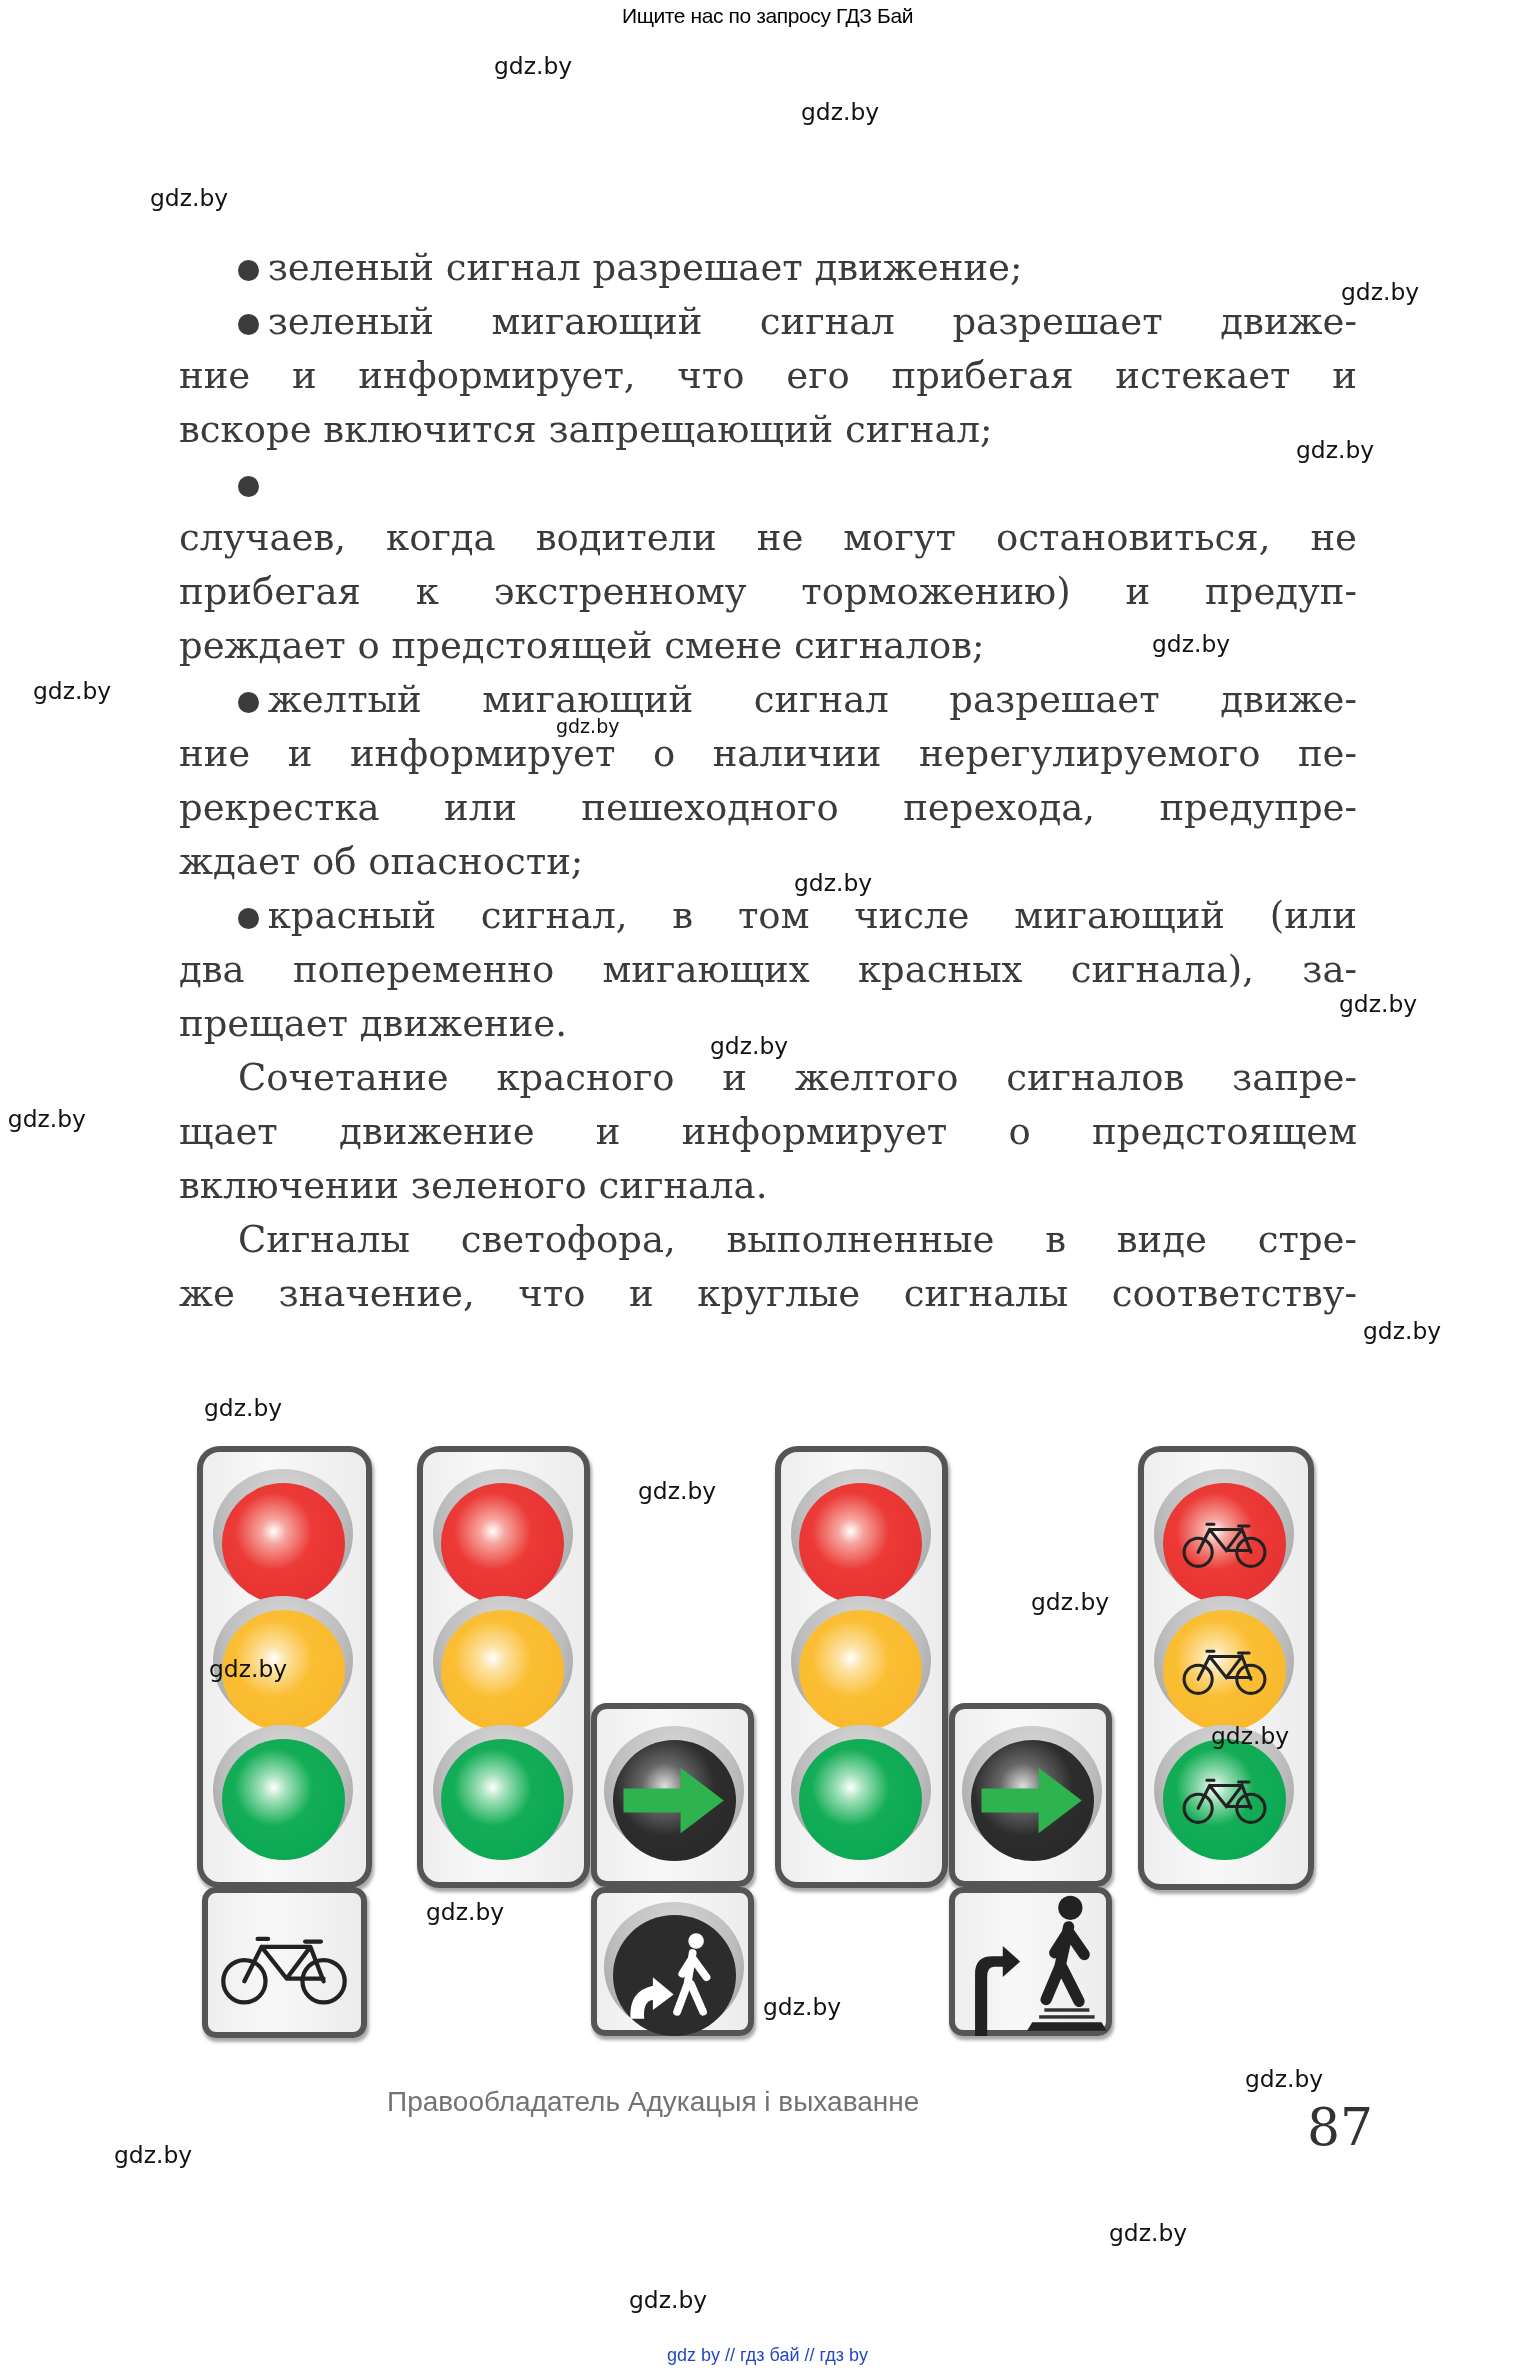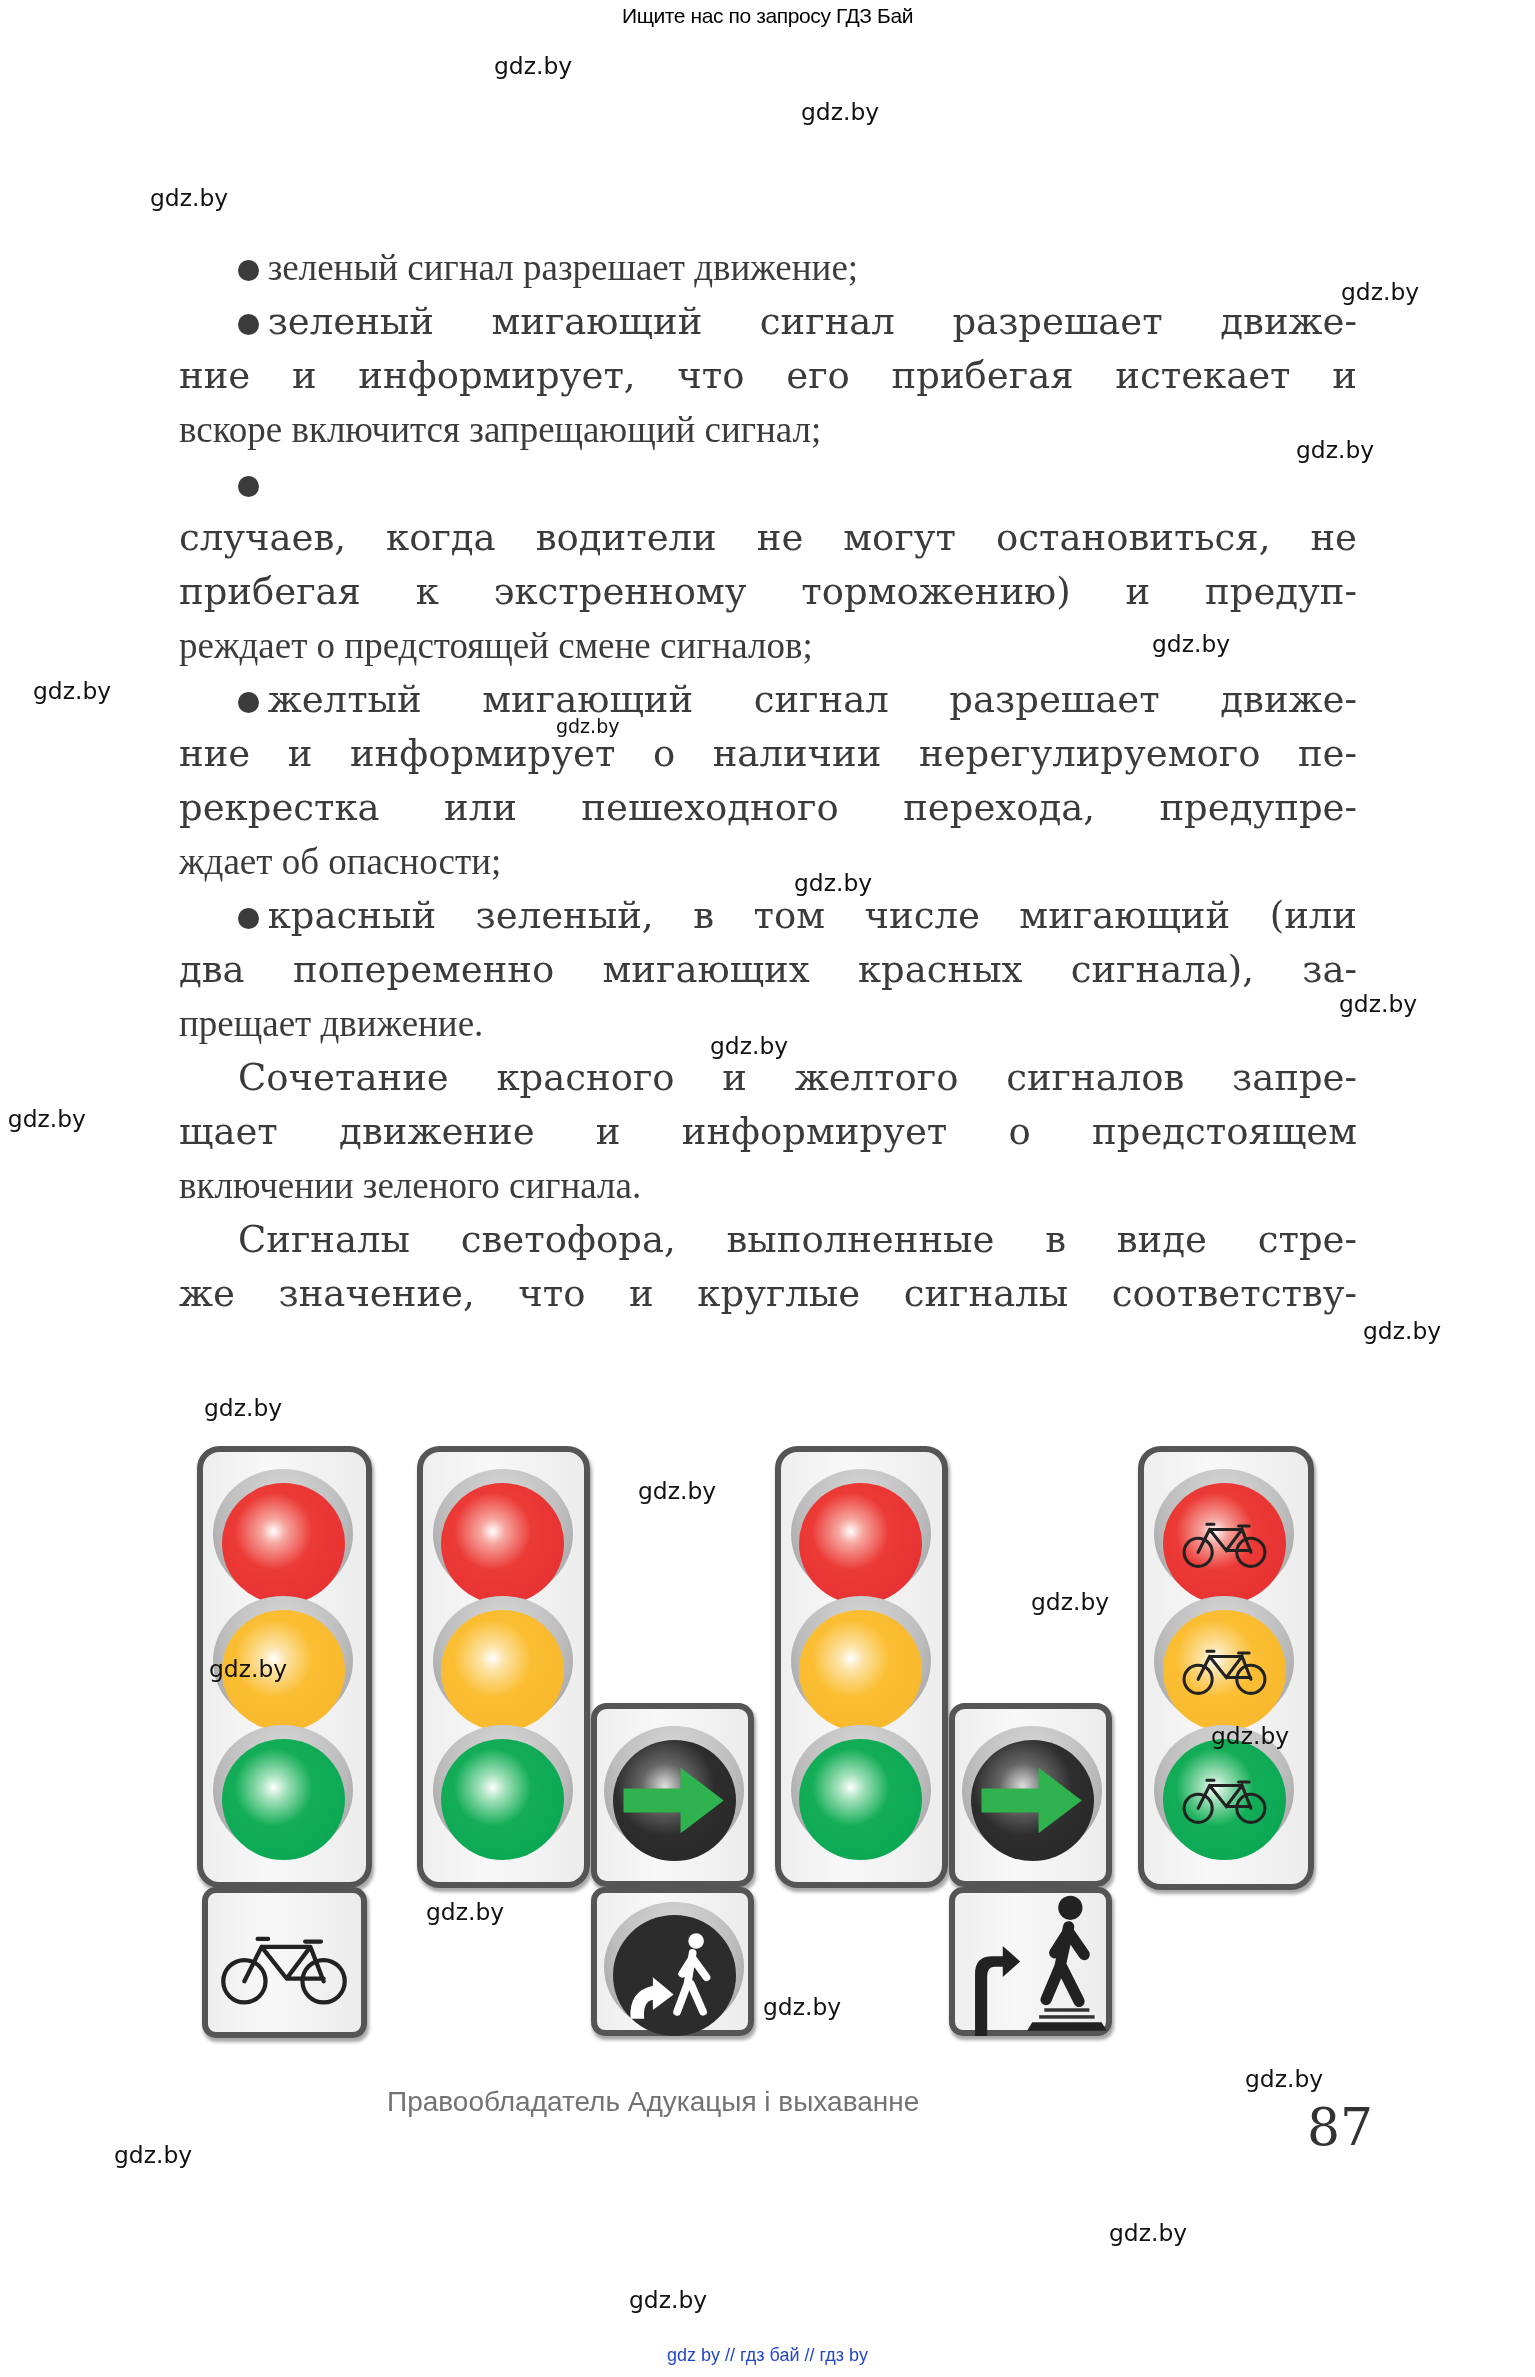--- a/index.html
+++ b/index.html
@@ -2,21 +2,21 @@
 <html style="font-size:14px"><head>
 <meta charset="utf-8">
 <style>
   html, body { margin:0; padding:0; background:#ffffff; }
   body { width:1535px; height:2377px; position:relative; overflow:hidden; }
   .top-banner { position:absolute; left:0; width:1535px; top:3.5px; text-align:center; color:#000000; font-family:"Liberation Sans", sans-serif; font-size:21px; letter-spacing:-0.4px; }
   .wm { position:absolute; font-family:"DejaVu Sans", sans-serif; font-size:23.4px; color:#111; line-height:1; white-space:nowrap; }
   .wm.small { font-size:19px; }
   .text-block { position:absolute; left:179px; top:241px; width:1178px; font-family:"DejaVu Serif", serif; font-size:37px; line-height:54px; color:#3b3b3b; }
   .line { display:block; white-space:nowrap; text-align:justify; text-align-last:justify; height:54px; }
-  .line.last { text-align-last:left;font-family:Liberation Serif, serif; }
+  .line.last { text-align-last:left; }
   .line.indent { padding-left:59px; }
   .bullet { display:inline-block; width:21px; height:21px; border-radius:50%; background:#3b3b3b; margin-right:8.7px; vertical-align:-0.9px; }
 
   .tl { position:absolute; box-sizing:border-box; background:linear-gradient(90deg,#eeeeee,#f8f8f8 40%,#ececec); border:6px solid #555; border-radius:22.5px; box-shadow:1.7px 3.5px 3.5px rgba(0,0,0,0.35); }
   .lamp-wrap { position:absolute; width:130px; height:130px; }
   .lamp-hood { position:absolute; left:-5.2px; top:-8.7px; width:140px; height:130px; border-radius:50%; background:radial-gradient(ellipse at 50% 30%, #d9d9d9 0%, #bdbdbd 60%, #9a9a9a 100%); }
   .lamp { position:absolute; left:3.5px; top:5.2px; width:123px; height:121px; border-radius:50%; }
   .lamp.red { background:radial-gradient(circle at 42% 40%, #fff 0%, #f6a7a0 12%, #ec3a36 38%, #e32d30 100%); }
   .lamp.yellow { background:radial-gradient(circle at 42% 40%, #fff 0%, #fce3a6 12%, #fbbe33 38%, #f7b529 100%); }
   .lamp.green { background:radial-gradient(circle at 42% 40%, #fff 0%, #a6e2bd 12%, #14ad57 38%, #05a552 100%); }
@@ -38,21 +38,21 @@
     <span class="line"><span>ние и информирует, что его прибегая истекает и</span></span>
     <span class="line last"><span>вскоре включится запрещающий сигнал;</span></span>
     <span class="line indent"><span class="bullet"></span></span>
     <span class="line"><span>случаев, когда водители не могут остановиться, не</span></span>
     <span class="line"><span>прибегая к экстренному торможению) и предуп-</span></span>
     <span class="line last"><span>реждает о предстоящей смене сигналов;</span></span>
     <span class="line indent"><span class="bullet"></span><span>желтый мигающий сигнал разрешает движе-</span></span>
     <span class="line"><span>ние и информирует о наличии нерегулируемого пе-</span></span>
     <span class="line"><span>рекрестка или пешеходного перехода, предупре-</span></span>
     <span class="line last"><span>ждает об опасности;</span></span>
-    <span class="line indent"><span class="bullet"></span><span>красный зеленый, в том числе мигающий (или</span></span>
+    <span class="line indent"><span class="bullet"></span><span>красный сигнал, в том числе мигающий (или</span></span>
     <span class="line"><span>два попеременно мигающих красных сигнала), за-</span></span>
     <span class="line last"><span>прещает движение.</span></span>
     <span class="line indent"><span>Сочетание красного и желтого сигналов запре-</span></span>
     <span class="line"><span>щает движение и информирует о предстоящем</span></span>
     <span class="line last"><span>включении зеленого сигнала.</span></span>
     <span class="line indent"><span>Сигналы светофора, выполненные в виде стре-</span></span>
     <span class="line"><span>же значение, что и круглые сигналы соответству-</span></span>
   </div>
 
 <div class="tl" style="left:197px;top:1446px;width:175px;height:442px;">

